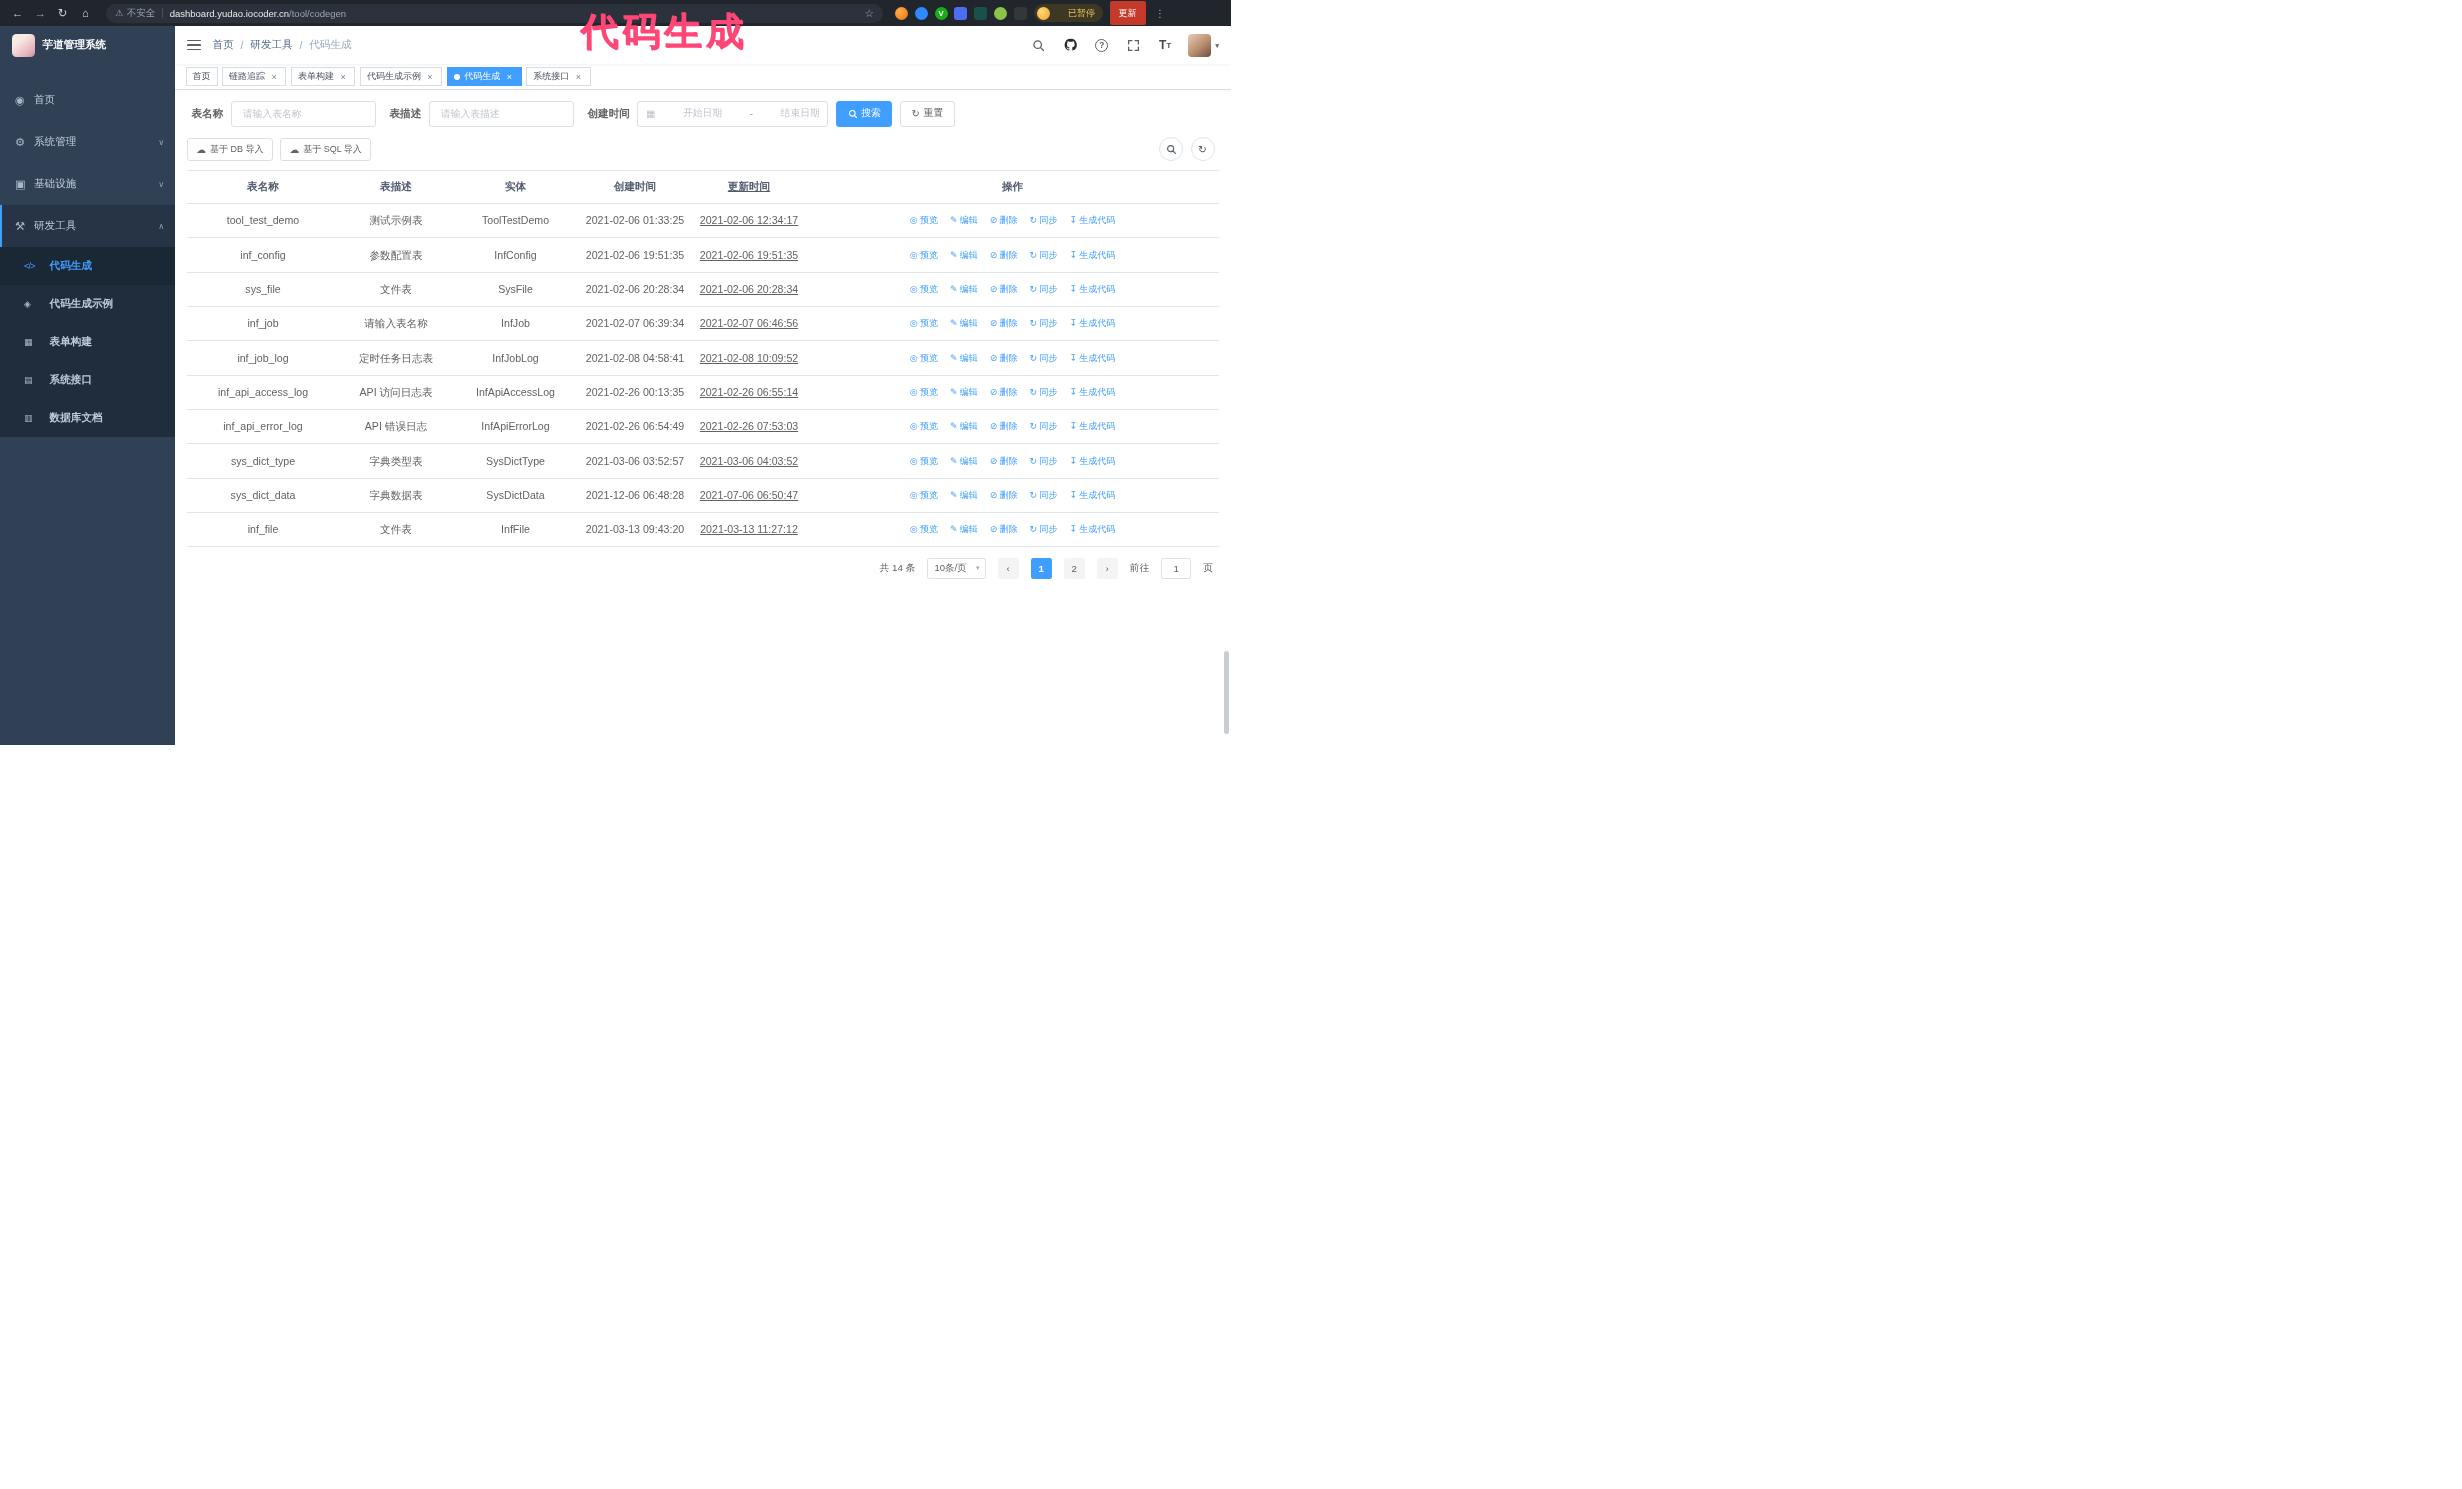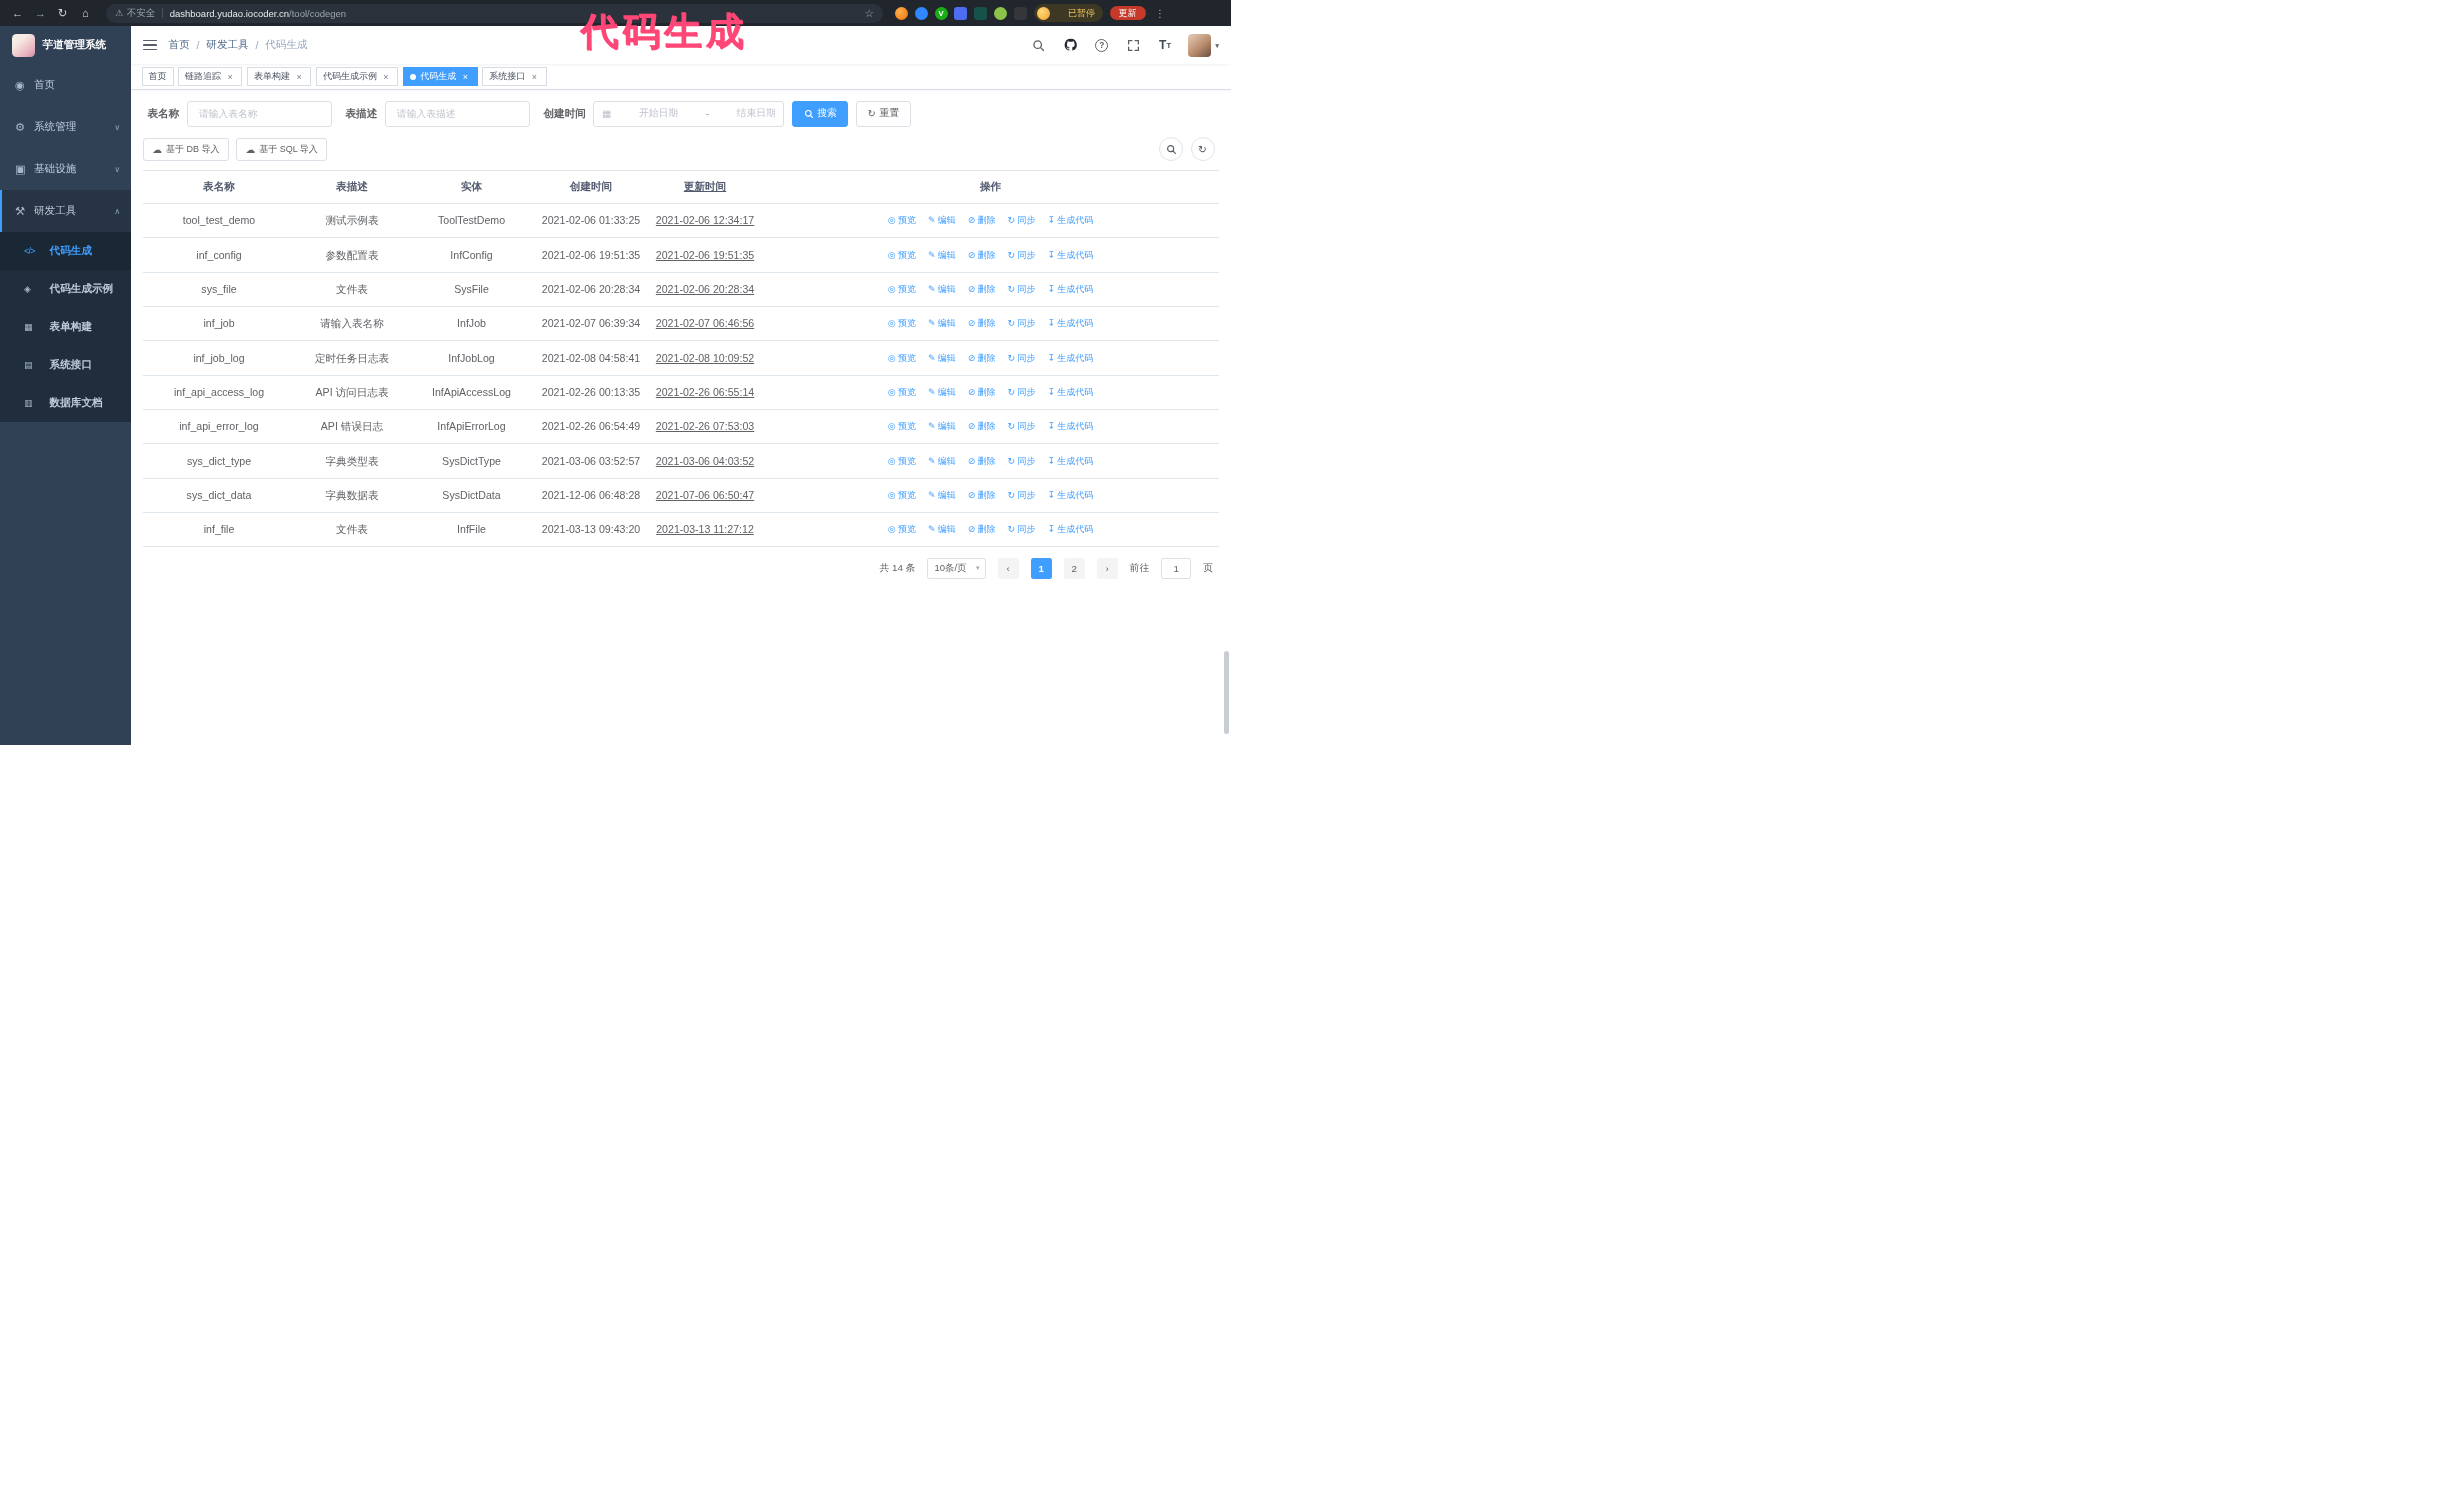--- a/index.html
+++ b/index.html
@@ -26,28 +26,28 @@
   .ext.e1 { background:radial-gradient(circle at 35% 35%, #ffb14e, #e8710a); border-radius:50%; }
   .ext.e2 { background:#2f88ff; border-radius:50%; }
   .ext.e3 { background:#1aad19; border-radius:50%; }
   .ext.e4 { background:#4e6ef2; }
   .ext.e5 { background:#16524a; }
   .ext.e6 { background:#8bc34a; border-radius:50%; }
   .ext.e7 { background:#34363a; }
   .paused-chip { display:flex; align-items:center; gap:4.5px; background:#3d3823; border-radius:9.8px; height:18px; padding:0 7.6px 0 3px; cursor:pointer; }
   .chip-face { width:13px; height:13px; border-radius:50%; background:radial-gradient(circle at 35% 35%, #ffd978, #f0a030); }
   .chip-txt { color:#f3c862; font-size:9px; white-space:nowrap;margin-left:14px; }
-  .update-chip { background:#c5392b; color:#fff; font-size:9px; height:14px; border-radius:8px; display:flex; align-items:center; padding:0 9px; cursor:pointer; white-space:nowrap; }
+  .update-chip { background:#c5392b; color:#fff; font-size:9px; height:24px; border-radius:2px; display:flex; align-items:center; padding:0 9px; cursor:pointer; white-space:nowrap; }
   .kebab { color:#9aa6b2; font-size:10.6px; padding:0 2.3px; cursor:pointer; }
 
   
   .app { display:flex; height:719px; }
 
   
-  .sidebar { width:131px; background:#304156; flex-shrink:0; display:flex; flex-direction:column; }
+  .sidebar { width:175px; background:#304156; flex-shrink:0; display:flex; flex-direction:column;gap:15px; }
   .logo { height:38px; display:flex; align-items:center; gap:7.6px; padding-left:12px; }
   .logo-img { width:23px; height:23px; border-radius:4.5px; background:linear-gradient(140deg,#f7ece4 30%, #e8b4c0 75%, #c98da0); flex-shrink:0; }
   .logo-title { color:#fff; font-size:10.6px; font-weight:700; white-space:nowrap; }
   .menu-item { height:42px; display:flex; align-items:center; color:#bfcbd9; font-size:10.6px; padding:0 10.6px 0 15px; cursor:pointer; position:relative; }
   .menu-item .mi { font-style:normal; width:19px; font-size:11.4px; color:#a8b6c8; flex-shrink:0; }
   .menu-item .ml { font-weight:400; flex:1; }
   .chev { font-size:8.3px; color:#8fa0b3; }
   .menu-item.active-parent { background:#263445; }
   .menu-item.active-parent::before { content:""; position:absolute; left:0; top:0; bottom:0; width:2.3px; background:#409eff; }
   .submenu { background:#1f2d3d; }

